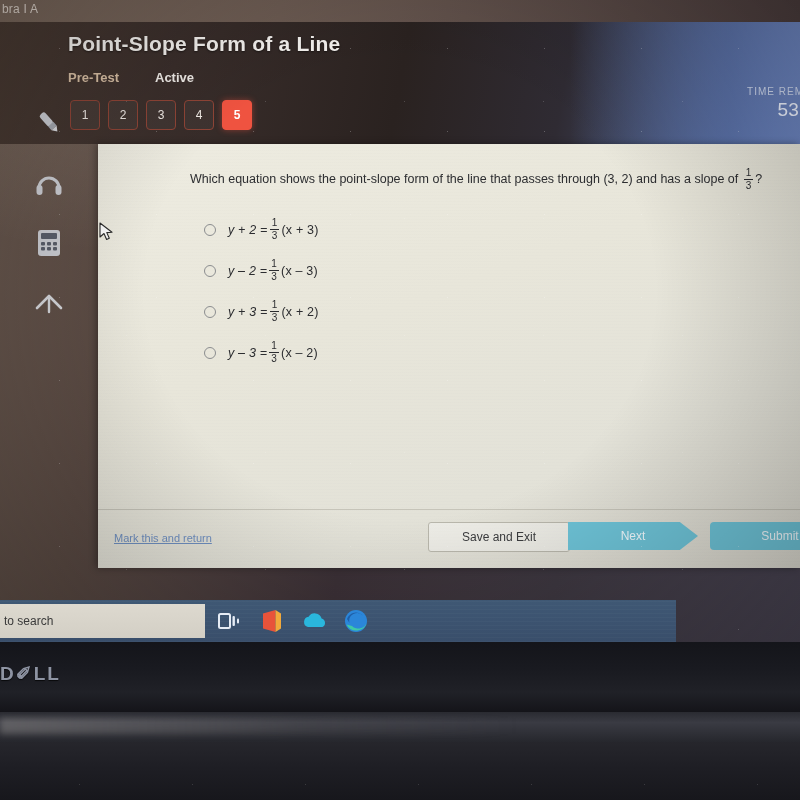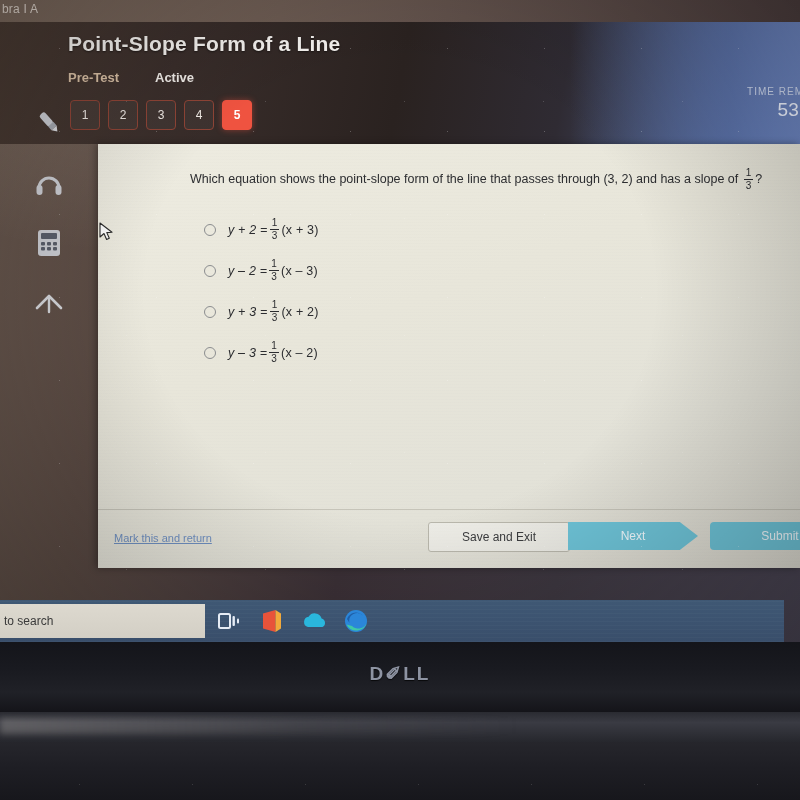--- a/index.html
+++ b/index.html
@@ -98,34 +98,34 @@
     justify-content:center;
     clip-path:polygon(0 0, 86% 0, 100% 50%, 86% 100%, 0 100%);}
   .submitbtn{position:absolute;left:612px;top:12px;width:140px;height:28px;
     background:#6ec4d8;color:#f2fbff;font-size:12px;border-radius:4px;
     display:flex;align-items:center;justify-content:center;}
 
   
   .cursor{position:absolute;left:99px;top:222px;width:16px;height:20px;}
 
   
-  .taskbar{position:absolute;left:0;top:600px;width:784px;height:42px;
-    background:linear-gradient(180deg,#3f5874 0%,#3c5370 50%,#394e6a 100%);}
+  .taskbar{position:absolute;left:0;top:600px;width:640px;height:42px;
+    background:linear-gradient(180deg,#3f5874 0%,#3c5370 50%,#394e6a 100%);padding-left:36px;}
   .searchbox{position:absolute;left:0;top:4px;width:205px;height:34px;
     background:linear-gradient(180deg,#ddd9cf 0%,#d3cfc5 100%);
     display:flex;align-items:center;}
   .searchtxt{font-size:12px;color:#3a3a3a;padding-left:4px;white-space:nowrap;}
   .tbicon{position:absolute;top:8px;width:26px;height:26px;}
   .tbscan{position:absolute;inset:0;opacity:.18;
     background-image:repeating-linear-gradient(0deg,rgba(255,255,255,.12) 0 1px,rgba(0,0,0,0) 1px 4px);}
 
   
   .bezel{position:absolute;left:0;top:642px;width:800px;height:70px;
     background:linear-gradient(180deg,#14151a 0%,#191a20 38%,#202127 72%,#141419 100%);}
-  .dell{position:absolute;left:0;top:662px;width:800px;text-align:center;
+  .dell{position:absolute;left:0;top:662px;width:800px;text-align:left;
     font-size:19px;font-weight:bold;letter-spacing:2px;color:#8e94a3;
     text-shadow:0 1px 1px rgba(0,0,0,.7);}
   .hinge{position:absolute;left:0;top:712px;width:800px;height:30px;
     background:linear-gradient(180deg,#2a2b31 0%,#3a3b43 35%,#26272d 100%);}
   .hingeglow{position:absolute;left:0;top:718px;width:520px;height:16px;
     background:linear-gradient(90deg,rgba(190,185,180,.30),rgba(150,145,140,.10) 60%,rgba(0,0,0,0));
     filter:blur(3px);}
   .deck{position:absolute;left:0;top:742px;width:800px;height:58px;
     background:linear-gradient(180deg,#26262c 0%,#1e1e24 45%,#17171c 100%);}
   .deckspeck{position:absolute;inset:0;opacity:.4;

